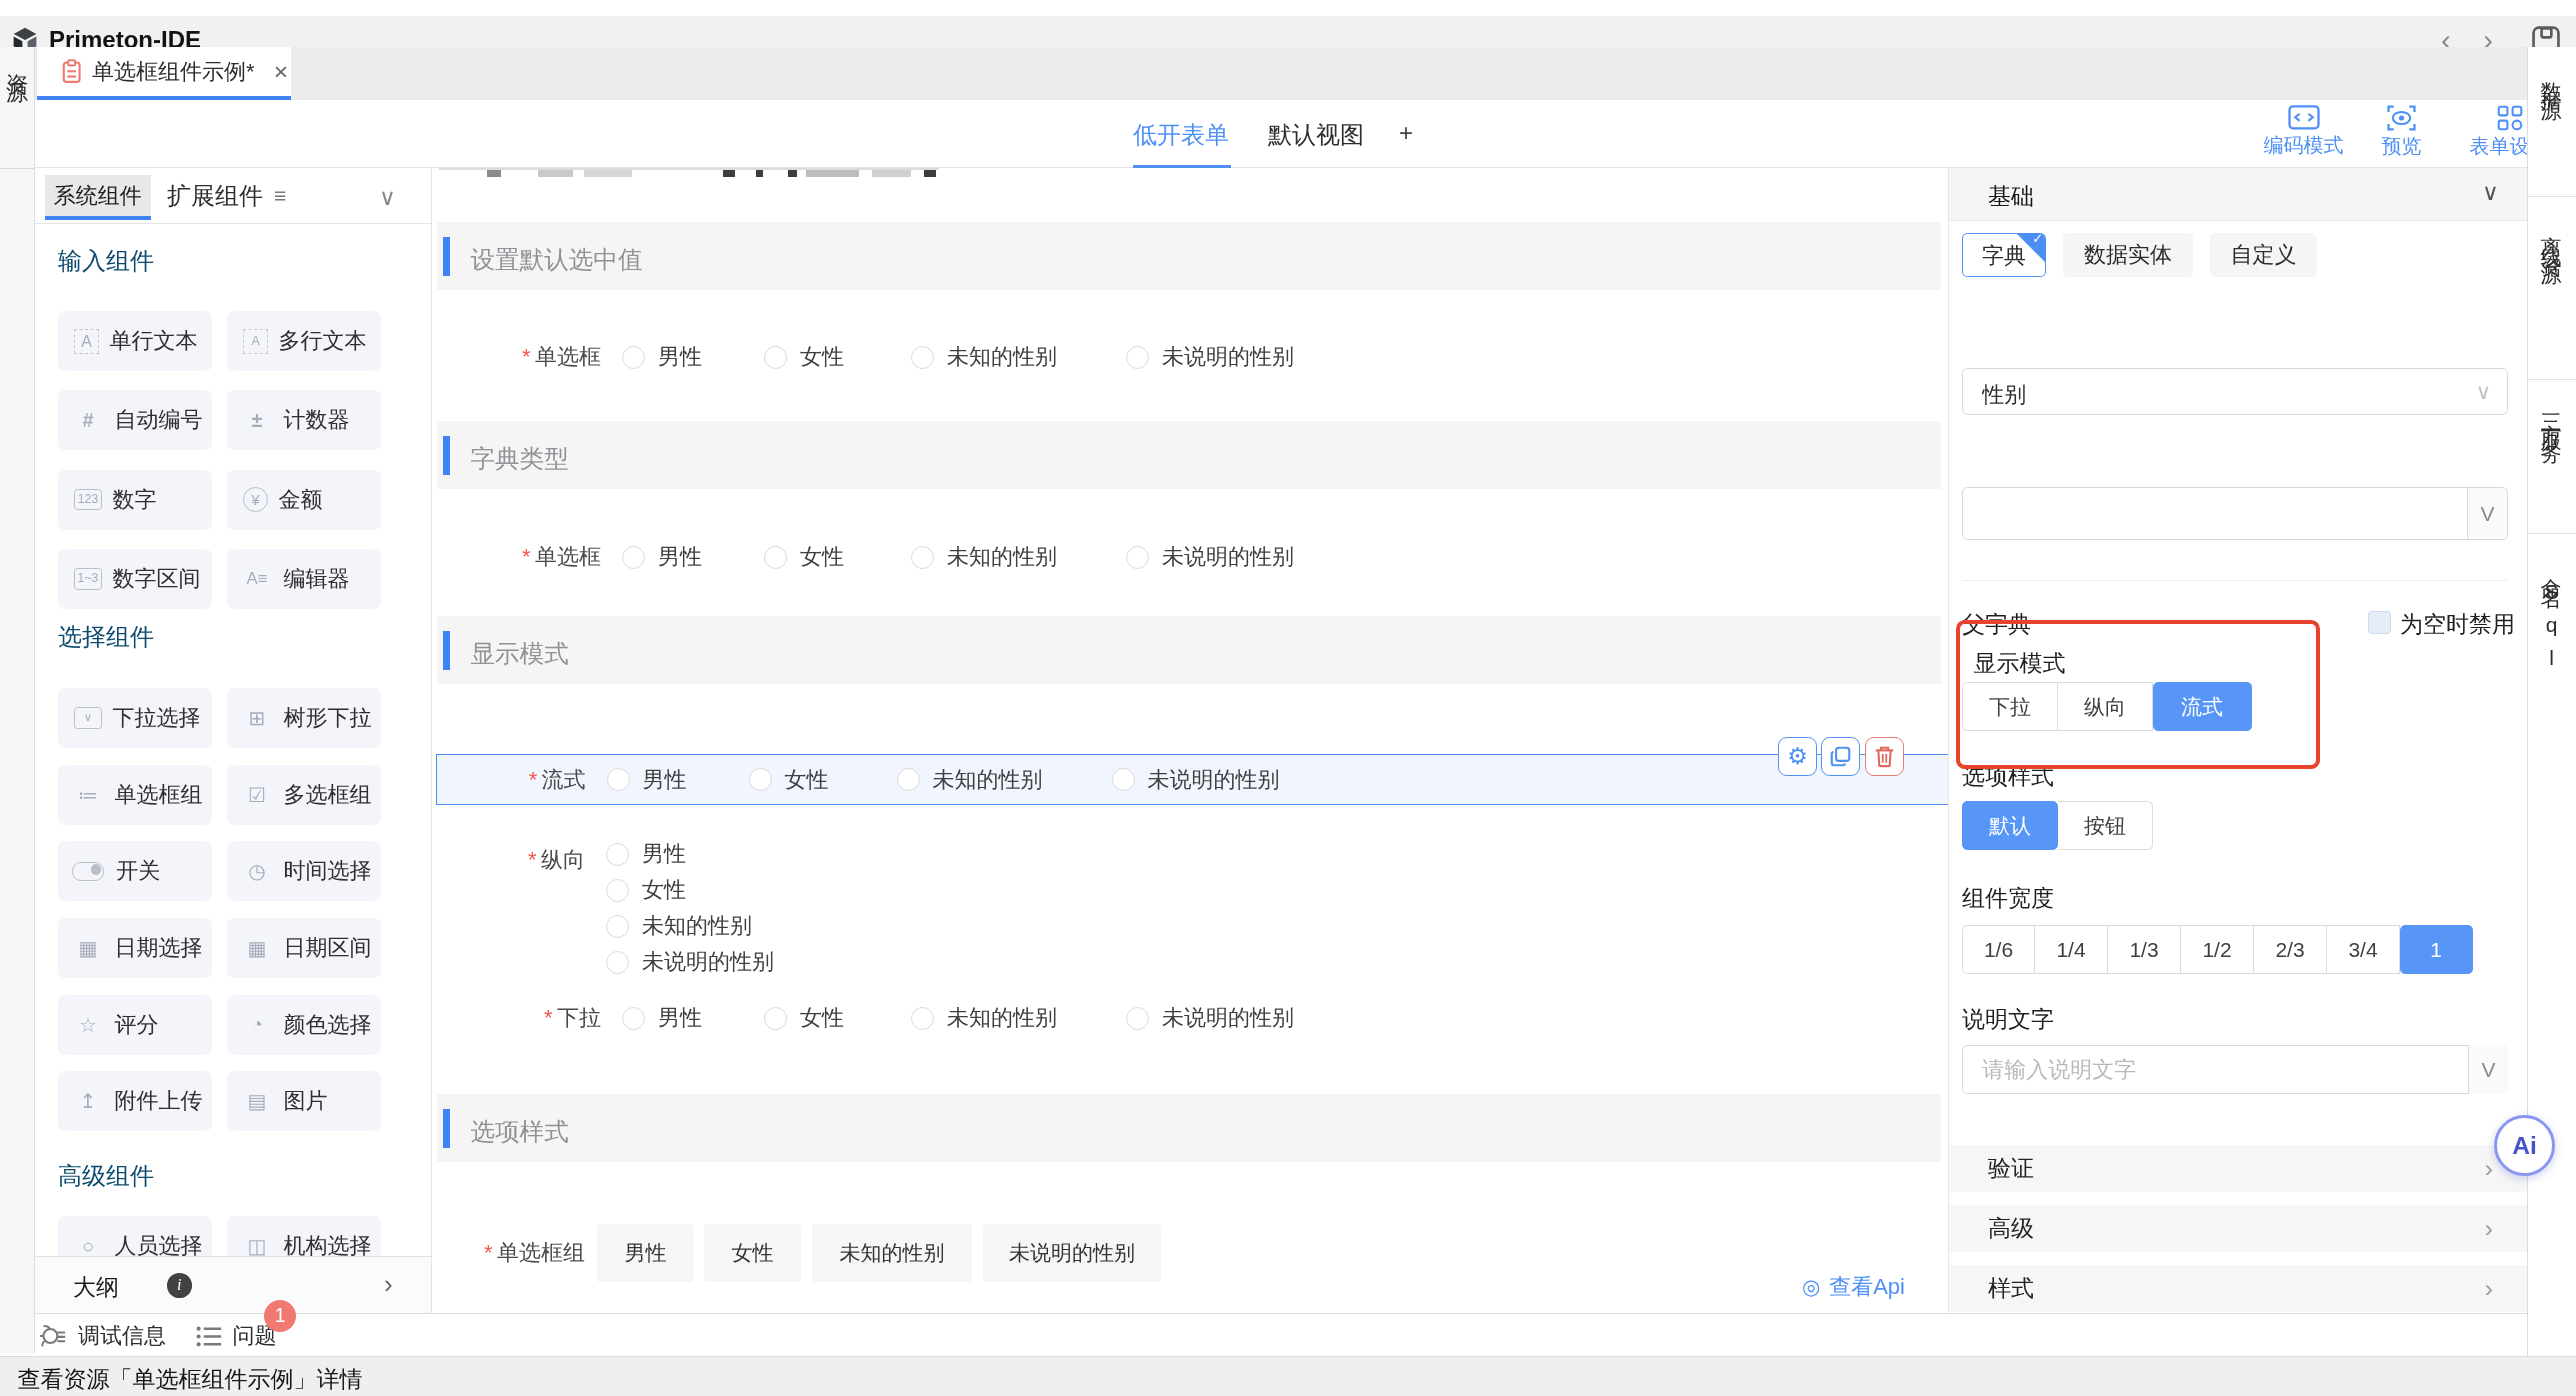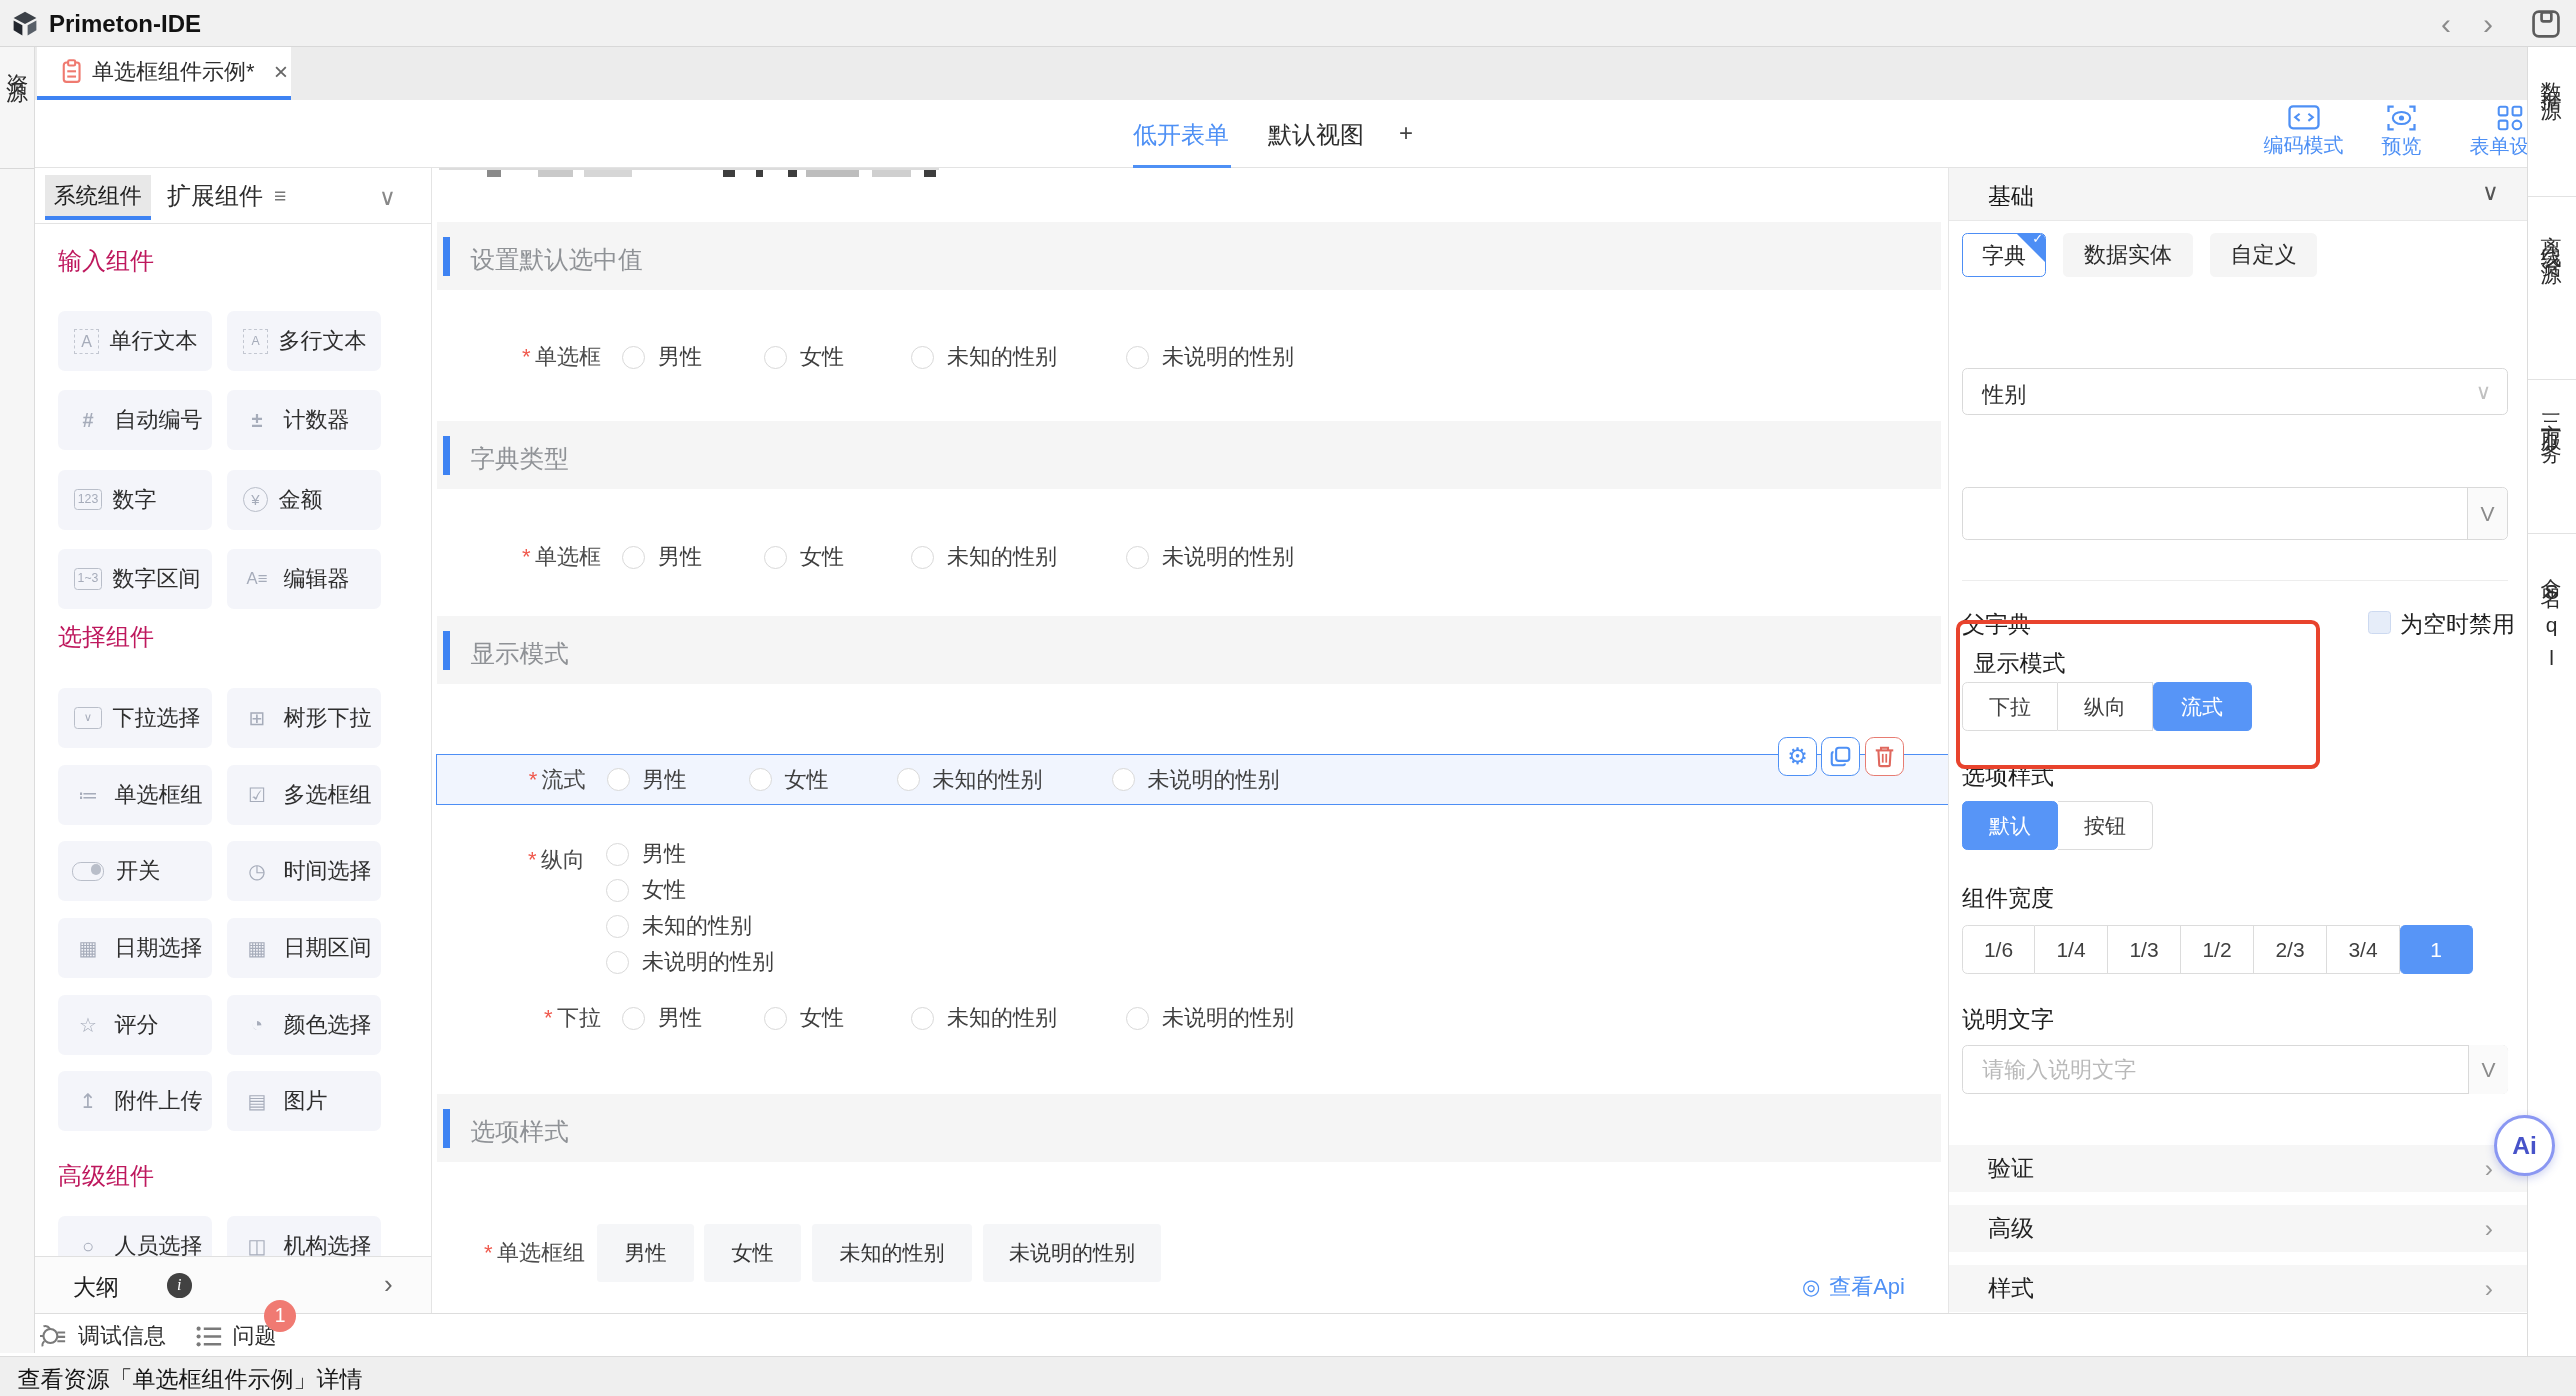--- a/index.html
+++ b/index.html
@@ -1,21 +1,21 @@
 <!DOCTYPE html>
 <html style="font-size:14px"><head>
 <meta charset="utf-8">
 <style>
   html,body{margin:0;padding:0}
   body{width:2576px;height:1397px;position:relative;overflow:hidden;background:#fff;
        font-family:"Liberation Sans", sans-serif;color:#333}
   .abs{position:absolute}
   .vtext{writing-mode:vertical-rl;text-orientation:upright;line-height:1}
   
-  #titlebar{position:absolute;left:0;top:0;width:2576px;height:47px;background:#f1f1f1;border-bottom:0.9px solid #d8d8d8;box-sizing:border-box}
+  #titlebar{position:absolute;left:0;top:16px;width:2576px;height:47px;background:#f1f1f1;border-bottom:0.9px solid #d8d8d8;box-sizing:border-box}
   #app-title{position:absolute;left:49px;top:9.7px;font-size:24px;font-weight:700;color:#121212}
   .navarr{position:absolute;top:3.5px;font-size:30px;color:#8b8b8b;cursor:pointer;line-height:39px}
   
   #left-rail{position:absolute;left:0;top:47px;width:35px;height:1306px;background:#f6f6f6;border-right:0.9px solid #dcdcdc;box-sizing:border-box}
   #left-rail .vtext{position:absolute;left:6.1px;top:8.8px;font-size:22px;color:#2d2d2d;letter-spacing:8px}
   #left-rail .divider{position:absolute;left:0;top:121px;width:100%;height:0.9px;background:#d8d8d8}
   #right-rail{position:absolute;left:2527px;top:47px;width:49px;height:1349px;background:#fff;border-left:0.9px solid #dcdcdc;box-sizing:border-box}
   #right-rail .vtext{position:absolute;left:13px;font-size:21px;color:#2b2b2b;letter-spacing:9.7px;cursor:pointer}
   #right-rail .rline{position:absolute;left:0;width:100%;height:0.9px;background:#e2e2e2}
   
@@ -31,21 +31,21 @@
   #vtab-underline{position:absolute;left:1098px;top:65px;width:98px;height:3.5px;background:#4e90f5}
   .tb{position:absolute;top:5.3px;width:123px;text-align:center;color:#4e90f5;cursor:pointer}
   .tb .tlabel{display:block;font-size:20px;margin-top:1.8px}
   
   #palette{position:absolute;left:35px;top:168px;width:397px;height:1088px;background:#fff;border-right:0.9px solid #e4e4e4;box-sizing:border-box;overflow:hidden}
   .ptab-active{position:absolute;left:9.7px;top:7px;width:106px;height:41px;background:#e8e8e8;text-align:center;line-height:41px;font-size:22px;color:#1d1d1d;cursor:pointer}
   .ptab-underline{position:absolute;left:9.7px;top:48px;width:106px;height:3.5px;background:#3e83f3}
   .ptab{position:absolute;left:132px;top:7px;height:41px;line-height:41px;font-size:24px;color:#2d2d2d;cursor:pointer}
   .ptabs-border{position:absolute;left:0;top:55px;width:100%;height:0.9px;background:#e3e3e3}
   .p-ic{position:absolute;top:16px;font-size:23px;color:#555;cursor:pointer}
-  .psec-title{position:absolute;left:23px;font-size:24px;font-weight:500;color:#be185d}
+  .psec-title{position:absolute;left:23px;font-size:24px;font-weight:500;color:#0c4a6e}
   .pgrid{position:absolute;left:23px;width:325px;display:flex;flex-wrap:wrap;column-gap:15px}
   .pi{width:154px;height:60px;background:#f4f5fa;border-radius:7px;display:flex;align-items:center;cursor:pointer}
   .pi .pi-ic{width:32px;margin-left:14px;text-align:center;font-size:20px;color:#a6acba;flex:none}
   .pi .pi-lb{margin-left:10.5px;font-size:22px;color:#2e2e2e;white-space:nowrap}
   .pi-ic.dashed{border:1.8px dashed #c3c7d1;font-size:16px;width:23px;height:23px;line-height:23px;margin-left:16px}
   .pi-ic.boxed{border:1.8px solid #b9bec9;border-radius:3.5px;font-size:12.3px;width:26px;height:19.3px;line-height:19.3px;margin-left:16px}
   .pi-ic.circled{border:1.8px solid #b9bec9;border-radius:50%;font-size:15px;width:23px;height:23px;line-height:23px;margin-left:16px}
   .tgl{width:30px;height:17.5px;border:1.8px solid #b9bec9;border-radius:8.8px;margin-left:14px;position:relative;flex:none}
   .tgl::after{content:"";position:absolute;right:1.8px;top:1.8px;width:10.5px;height:10.5px;border-radius:50%;background:#b9bec9}
   #outline-bar{position:absolute;left:35px;top:1256px;width:397px;height:57px;background:#fbfbfb;border-top:0.9px solid #e0e0e0;border-right:0.9px solid #e4e4e4;box-sizing:border-box;cursor:pointer}

